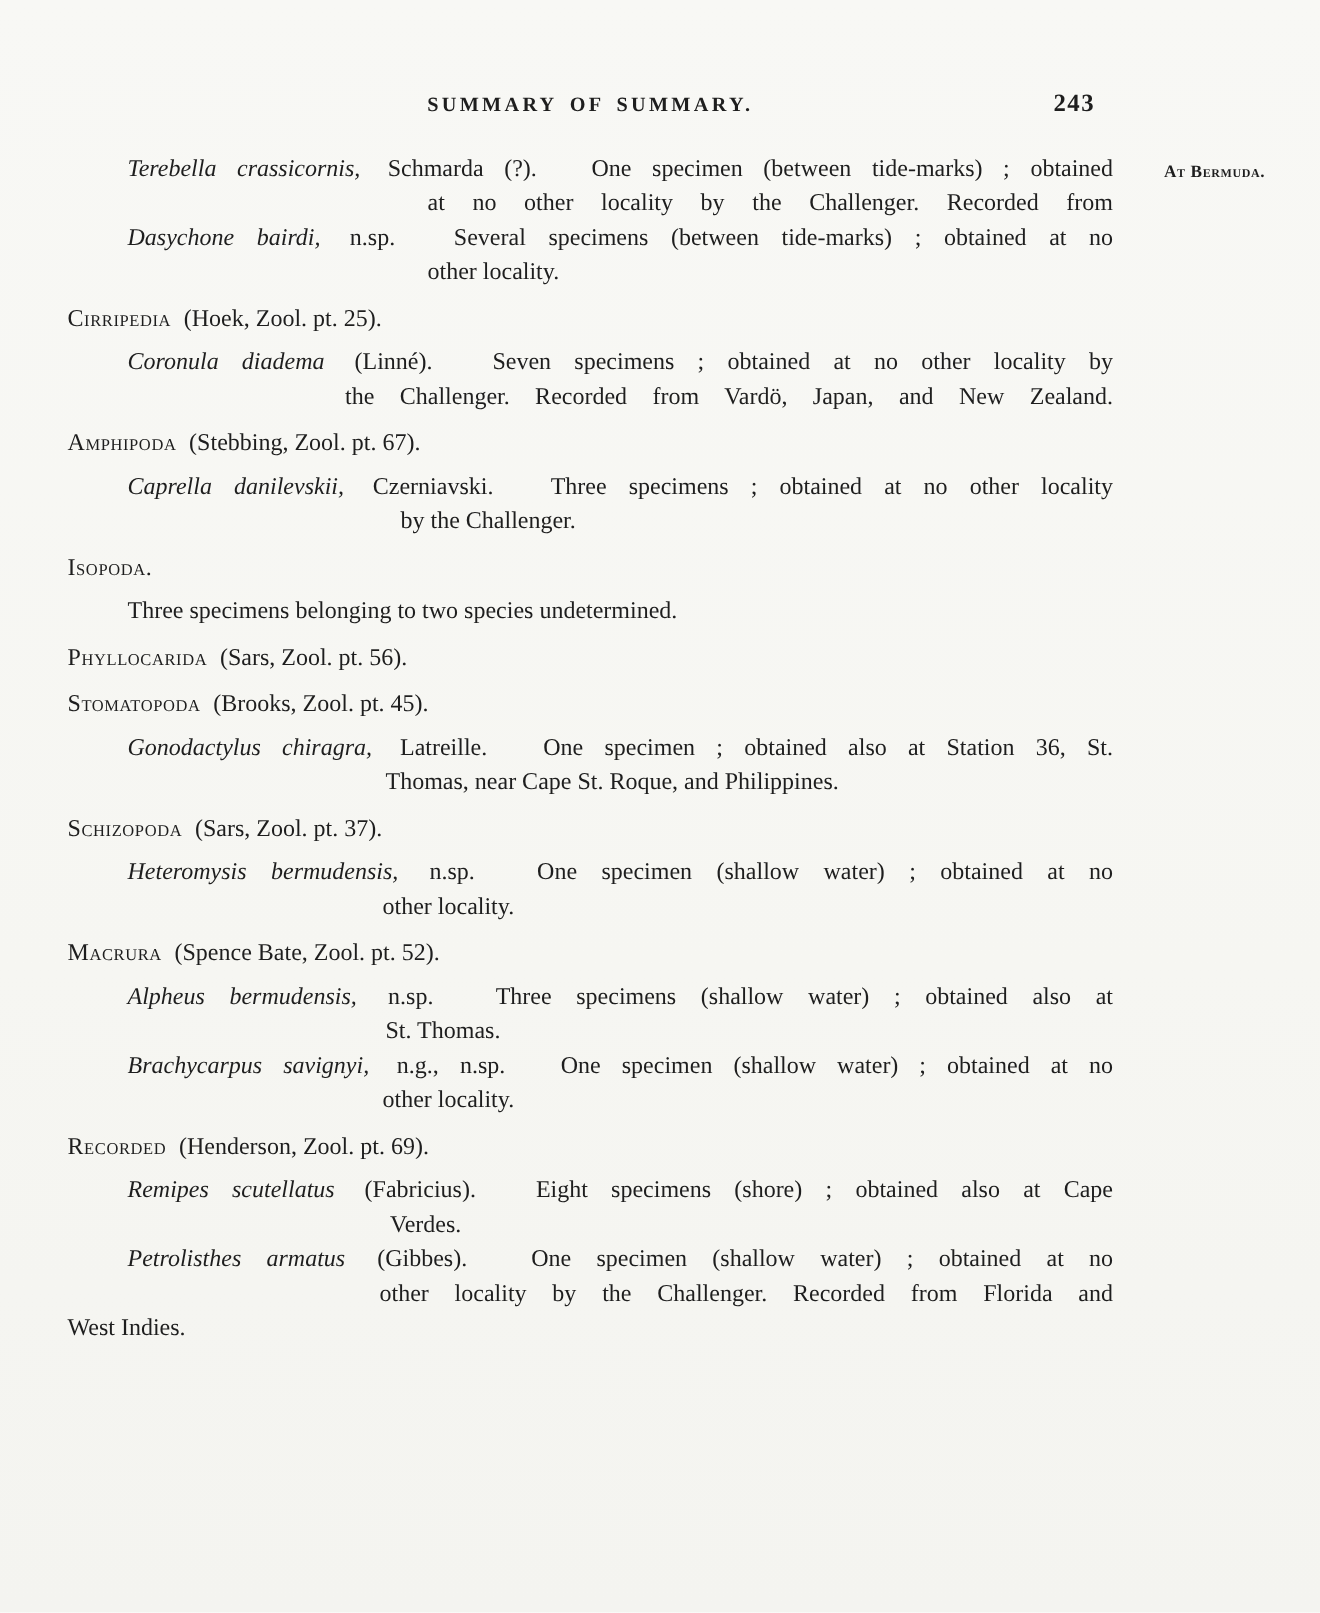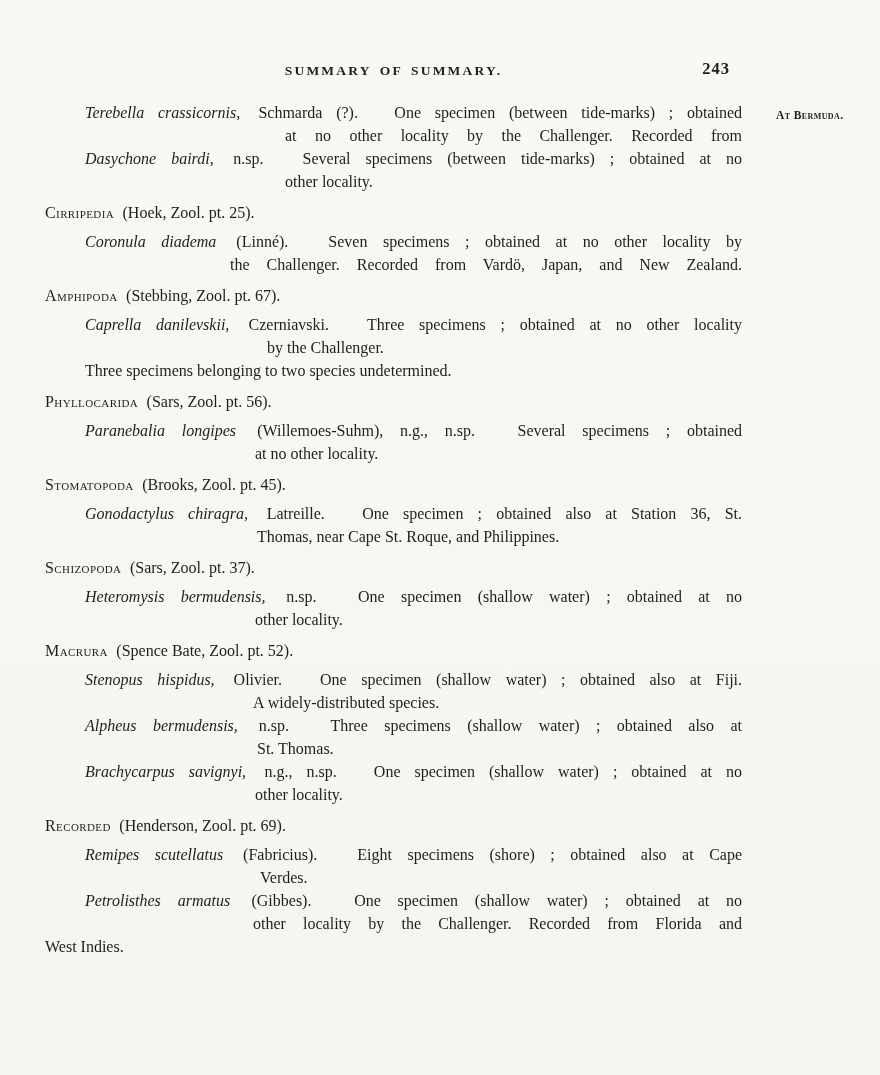--- a/index.html
+++ b/index.html
@@ -107,35 +107,30 @@
     <div class="entry">
       <div class="line first just">
         <span class="species">Caprella danilevskii,</span>
         <span class="auth">Czerniavski.</span>
         <span class="gap"></span>
         <span>Three specimens ; obtained at no other locality</span>
       </div>
       <div class="line cont" style="margin-left:222px">by the Challenger.</div>
     </div>
 
+    <div class="heading">
+      <span class="sc">Isopoda.</span>
+      <span class="ref"></span>
+    </div>
     <div class="line note-line">Three specimens belonging to two species undetermined.</div>
 
     <div class="heading">
       <span class="sc">Phyllocarida</span>
       <span class="ref">(Sars, Zool. pt. 56).</span>
     </div>
-    <div class="entry">
-      <div class="line first just">
-        <span class="species">Paranebalia longipes</span>
-        <span class="auth">(Willemoes-Suhm), n.g., n.sp.</span>
-        <span class="gap"></span>
-        <span>Several specimens ; obtained</span>
-      </div>
-      <div class="line cont" style="margin-left:210px">at no other locality.</div>
-    </div>
 
     <div class="heading">
       <span class="sc">Stomatopoda</span>
       <span class="ref">(Brooks, Zool. pt. 45).</span>
     </div>
     <div class="entry">
       <div class="line first just">
         <span class="species">Gonodactylus chiragra,</span>
         <span class="auth">Latreille.</span>
         <span class="gap"></span>
@@ -157,29 +152,20 @@
       </div>
       <div class="line cont" style="margin-left:210px">other locality.</div>
     </div>
 
     <div class="heading">
       <span class="sc">Macrura</span>
       <span class="ref">(Spence Bate, Zool. pt. 52).</span>
     </div>
     <div class="entry">
       <div class="line first just">
-        <span class="species">Stenopus hispidus,</span>
-        <span class="auth">Olivier.</span>
-        <span class="gap"></span>
-        <span>One specimen (shallow water) ; obtained also at Fiji.</span>
-      </div>
-      <div class="line cont" style="margin-left:208px">A widely-distributed species.</div>
-    </div>
-    <div class="entry">
-      <div class="line first just">
         <span class="species">Alpheus bermudensis,</span>
         <span class="auth">n.sp.</span>
         <span class="gap"></span>
         <span>Three specimens (shallow water) ; obtained also at</span>
       </div>
       <div class="line cont" style="margin-left:212px">St. Thomas.</div>
     </div>
     <div class="entry">
       <div class="line first just">
         <span class="species">Brachycarpus savignyi,</span>

